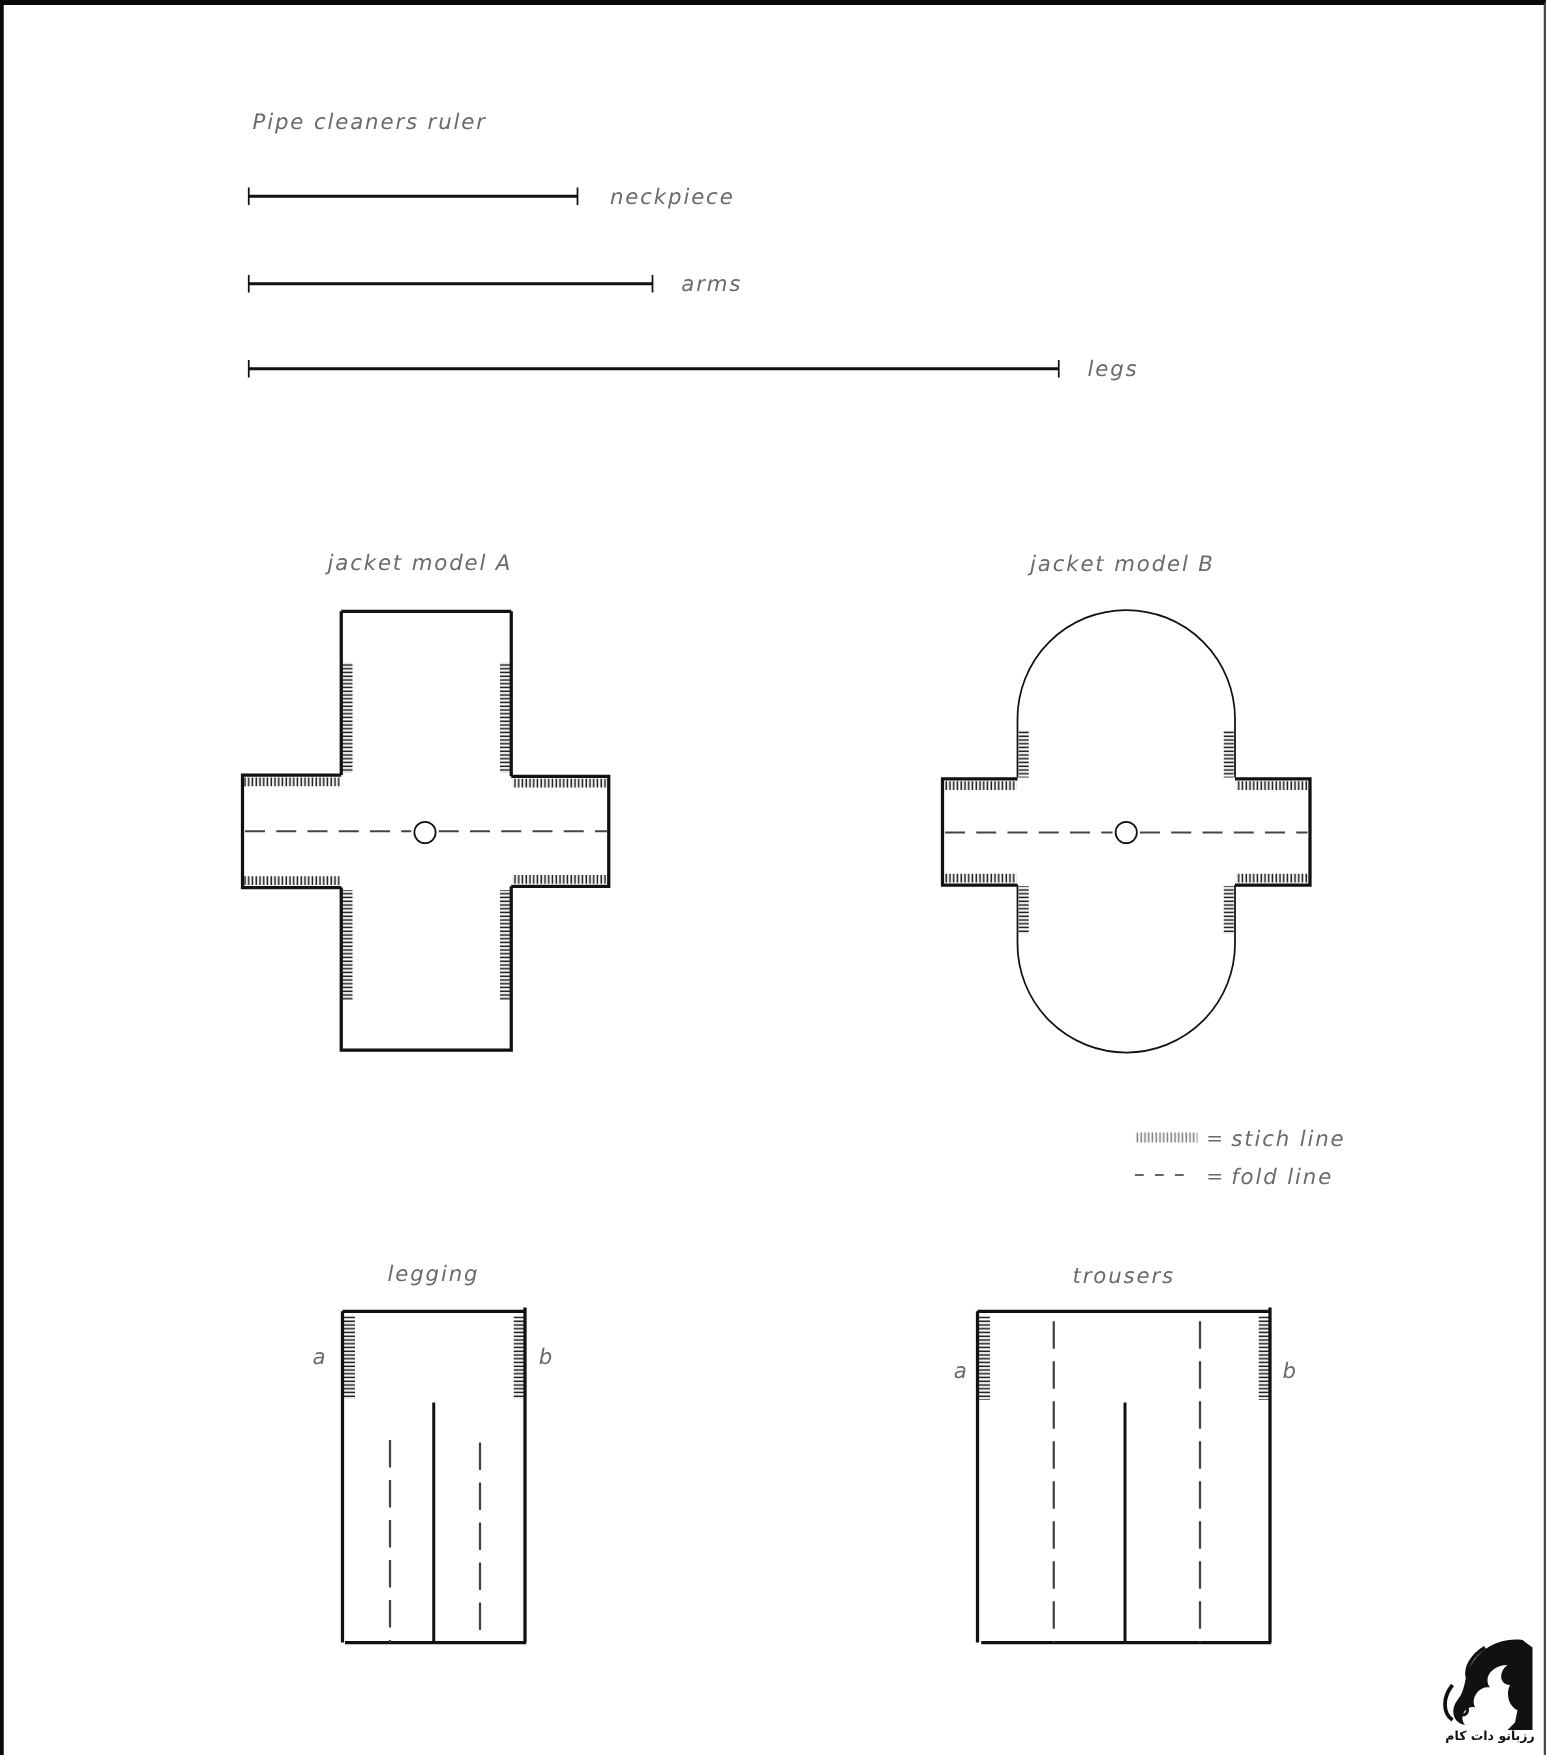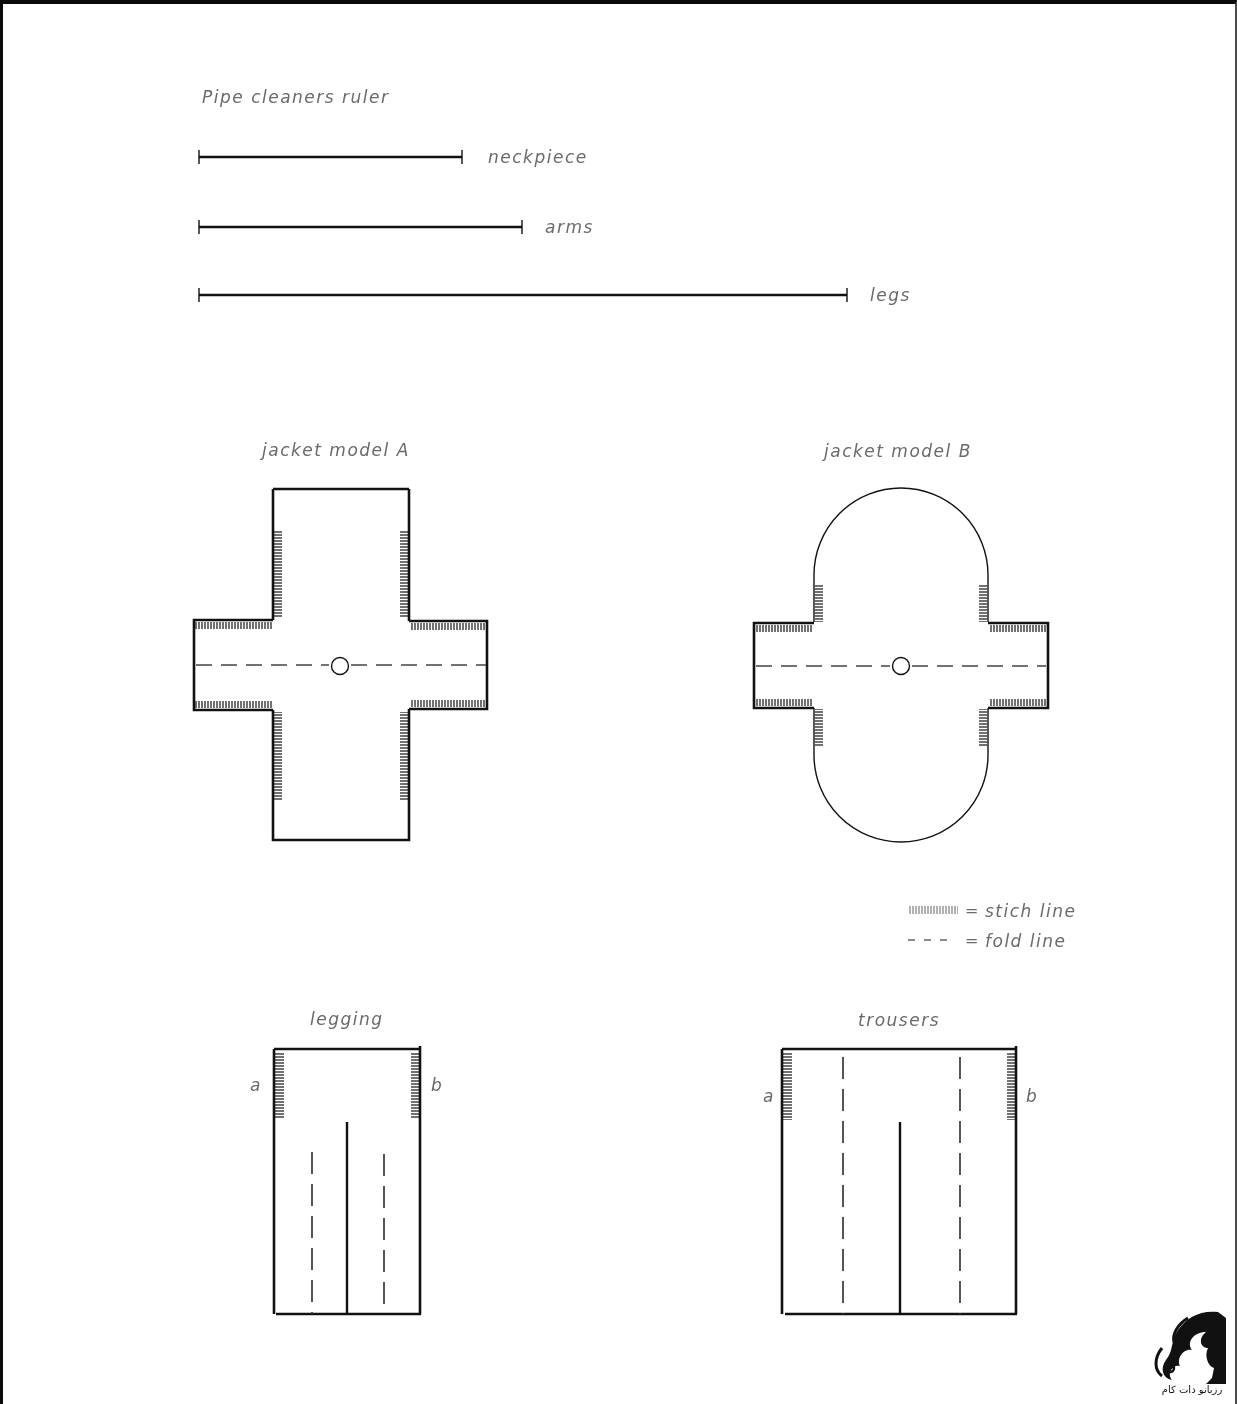--- a/index.html
+++ b/index.html
@@ -25,21 +25,21 @@
   .thin { stroke: #111; stroke-width: 1.4; fill: none; }
   .fold { stroke: #444; stroke-width: 1.6; fill: none; stroke-dasharray: 16 9; }
   .foldv { stroke: #444; stroke-width: 1.8; fill: none; stroke-dasharray: 22 10; }
   .ruler { stroke: #111; stroke-width: 2.4; }
   .tick { stroke: #111; stroke-width: 1.4; }
   .logo {
     position: absolute; left: 1148px; top: 1308px; width: 84px; height: 92px;
   }
   .logo-text {
     position: absolute; left: 1150px; top: 1384px; width: 84px;
-    font-family: "DejaVu Sans", sans-serif; font-size: 10px; font-weight: normal;
+    font-family: "DejaVu Sans", sans-serif; font-size: 10px; font-weight: bold;
     color: #111; text-align: center; direction: rtl;
   }
 </style>
 </head>
 <body>
 
 <div class="frame"></div>
 
 <svg width="1237" height="1404" viewBox="0 0 1237 1404">
   <defs>

